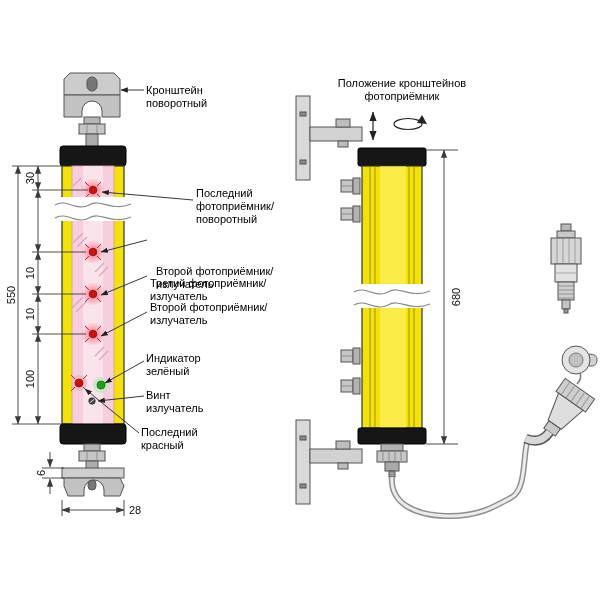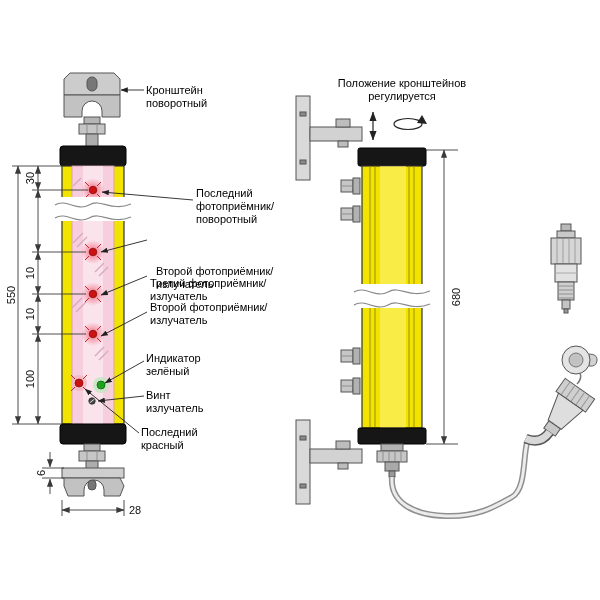--- a/index.html
+++ b/index.html
@@ -271,15 +271,15 @@
 </svg>
 
 <div class="lbl" style="left:146px;top:84px;width:100px;">Кронштейн поворотный</div>
 <div class="lbl" style="left:196px;top:187px;width:132px;">Последний фотоприёмник/поворотный</div>
 <div class="lbl" style="left:150px;top:229px;width:135px;margin-top:48px;">Третий фотоприёмник/излучатель</div>
 <div class="lbl" style="left:156px;top:265px;width:135px;">Второй фотоприёмник/излучатель</div>
 <div class="lbl" style="left:150px;top:301px;width:135px;">Второй фотоприёмник/излучатель</div>
 <div class="lbl" style="left:146px;top:352px;width:78px;">Индикатор зелёный</div>
 <div class="lbl" style="left:146px;top:389px;width:72px;">Винт излучатель</div>
 <div class="lbl" style="left:141px;top:426px;width:88px;">Последний красный</div>
-<div class="lbl center" style="left:318px;top:77px;width:168px;">Положение кронштейнов регулируется</div>
+<div class="lbl center" style="left:318px;top:77px;width:168px;">Положение кронштейнов фотоприёмник</div>
 
 </div>
 
 </body></html>

